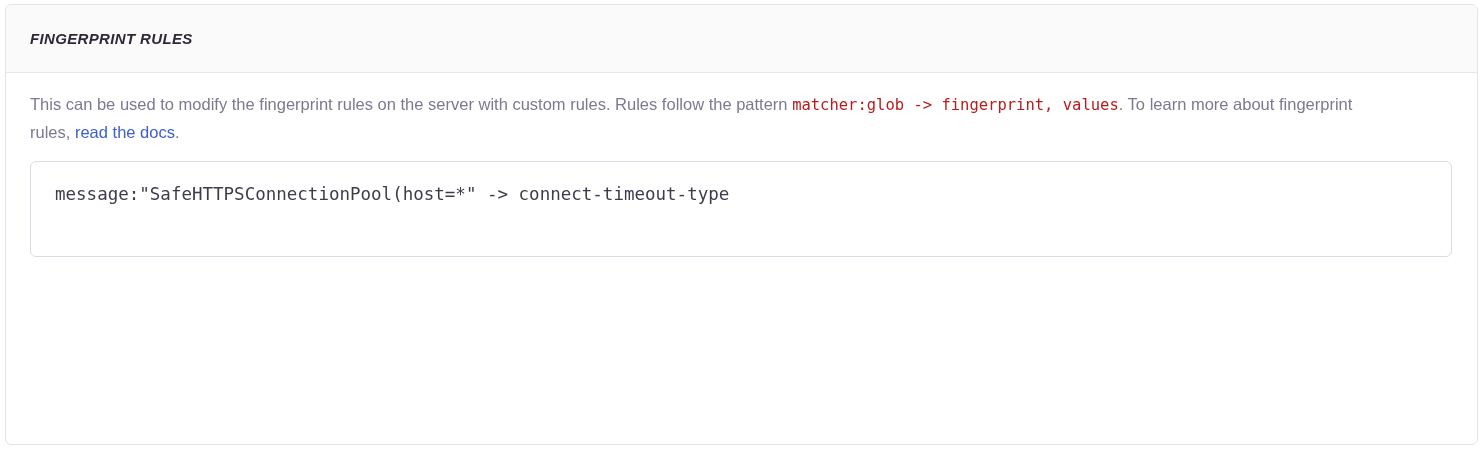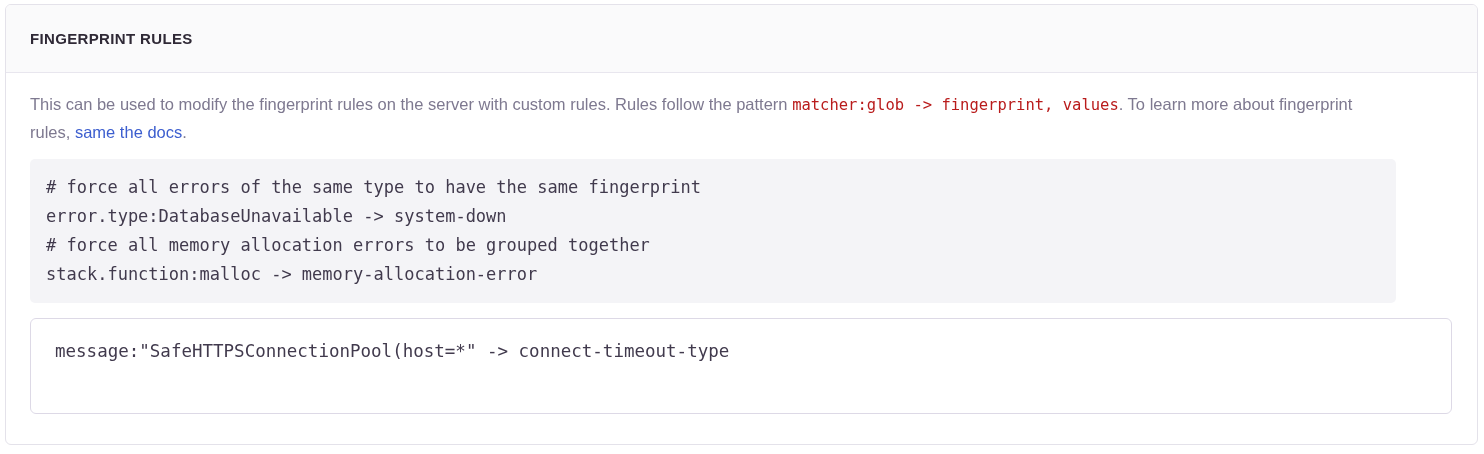--- a/index.html
+++ b/index.html
@@ -28,20 +28,21 @@
   }
 
   .panel-header {
     box-sizing: border-box;
     height: 68px;
     background: #fafafb;
     border-bottom: 1px solid #e8e6ee;
     display: flex;
     align-items: center;
     padding: 0 0 0 24px;
+    font-style: italic;
   }
 
   .panel-title {
     font-size: 15px;
     font-weight: bold;
     color: #2f2936;
     letter-spacing: 0.35px;
   }
 
   .panel-body {
@@ -109,24 +110,20 @@
 
 <div class="panel">
 
   <div class="panel-header">
     <span class="panel-title">FINGERPRINT RULES</span>
   </div>
 
   <div class="panel-body">
 
     <p class="description">
-      <span>This can be used to modify the fingerprint rules on the server with custom rules. Rules follow the pattern </span><span class="inline-code">matcher:glob -&gt; fingerprint, values</span><span>. To learn more about fingerprint rules, </span><a href="#" class="doc-link">same the docs</a><span>.</span>
+      <span>This can be used to modify the fingerprint rules on the server with custom rules. Rules follow the pattern </span><span class="inline-code">matcher:glob -&gt; fingerprint, values</span><span>. To learn more about fingerprint rules, </span><a href="#" class="doc-link">read the docs</a><span>.</span>
     </p>
 
-    <pre class="code-block"># force all errors of the same type to have the same fingerprint
-error.type:DatabaseUnavailable -&gt; system-down
-# force all memory allocation errors to be grouped together
-stack.function:malloc -&gt; memory-allocation-error</pre>
 
     <textarea class="rule-input" spellcheck="false" placeholder="matcher:glob -&gt; fingerprint, values" style="">message:"SafeHTTPSConnectionPool(host=*" -&gt; connect-timeout-type</textarea>
 
   </div>
 </div>
 
 </body></html>

